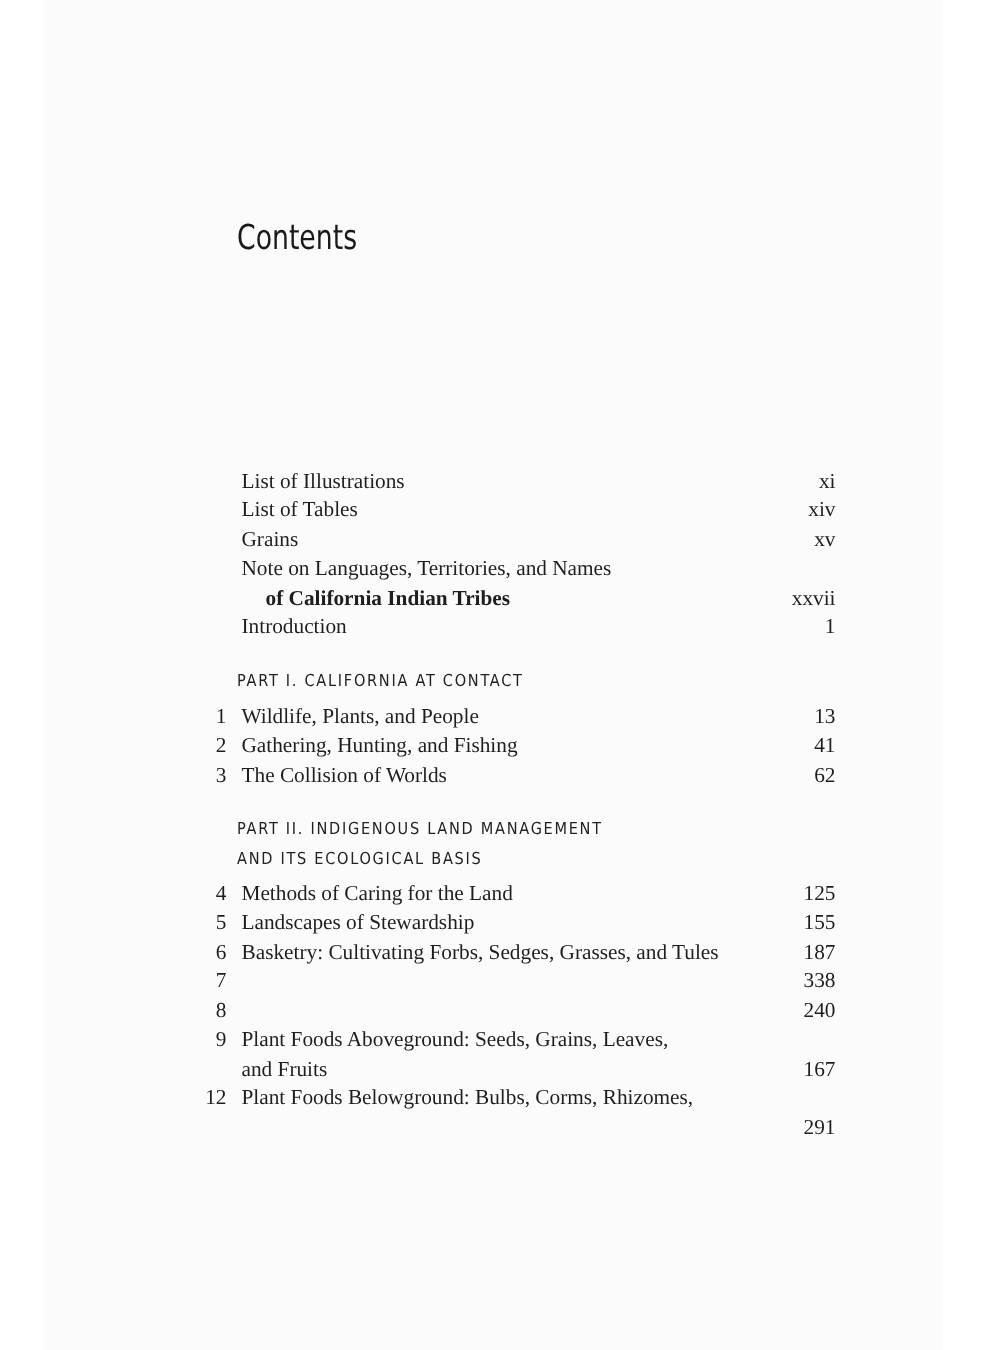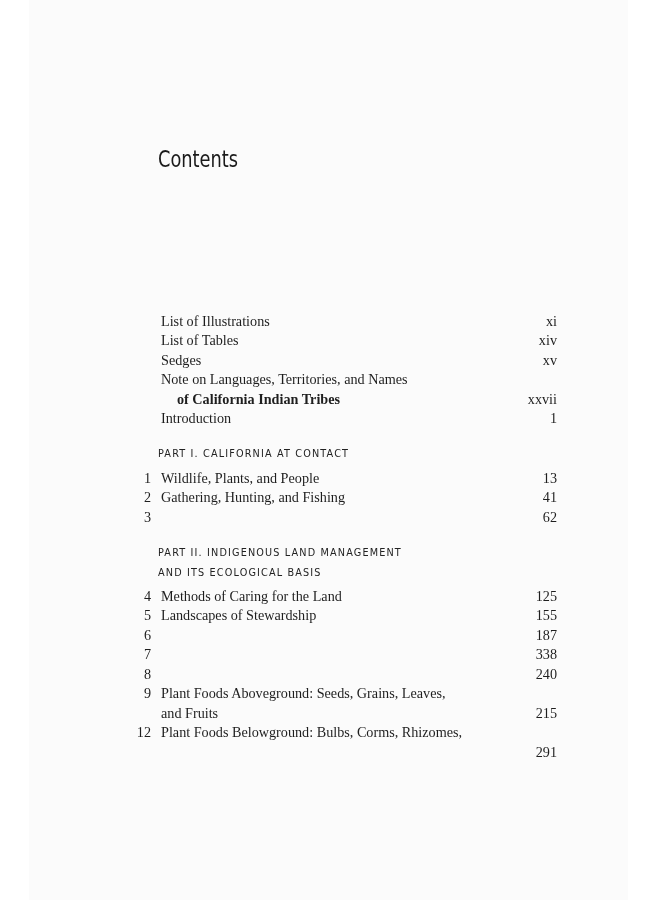--- a/index.html
+++ b/index.html
@@ -25,21 +25,21 @@
 
   <div class="row" style="top:311px">
     <span class="txt">List of Illustrations</span>
     <span class="pg">xi</span>
   </div>
   <div class="row" style="top:330px">
     <span class="txt">List of Tables</span>
     <span class="pg">xiv</span>
   </div>
   <div class="row" style="top:350px">
-    <span class="txt">Sedges</span>
+    <span class="txt">Grains</span>
     <span class="pg">xv</span>
   </div>
   <div class="row" style="top:369px">
     <span class="txt">Note on Languages, Territories, and Names</span>
   </div>
   <div class="row" style="top:389px">
     <span class="txt indent">of California Indian Tribes</span>
     <span class="pg">xxvii</span>
   </div>
   <div class="row" style="top:408px">
@@ -54,55 +54,57 @@
     <span class="txt">Wildlife, Plants, and People</span>
     <span class="pg">13</span>
   </div>
   <div class="row" style="top:487px">
     <span class="num">2</span>
     <span class="txt">Gathering, Hunting, and Fishing</span>
     <span class="pg">41</span>
   </div>
   <div class="row" style="top:507px">
     <span class="num">3</span>
+    <span class="txt">The Collision of Worlds</span>
     <span class="pg">62</span>
   </div>
 
   <div class="part" style="top:546px">PART II. INDIGENOUS LAND MANAGEMENT</div>
   <div class="part" style="top:566px">AND ITS ECOLOGICAL BASIS</div>
 
   <div class="row" style="top:586px">
     <span class="num">4</span>
     <span class="txt">Methods of Caring for the Land</span>
     <span class="pg">125</span>
   </div>
   <div class="row" style="top:605px">
     <span class="num">5</span>
     <span class="txt">Landscapes of Stewardship</span>
     <span class="pg">155</span>
   </div>
   <div class="row" style="top:625px">
     <span class="num">6</span>
+    <span class="txt">Basketry: Cultivating Forbs, Sedges, Grasses, and Tules</span>
     <span class="pg">187</span>
   </div>
   <div class="row" style="top:644px">
     <span class="num">7</span>
     <span class="pg">338</span>
   </div>
   <div class="row" style="top:664px">
     <span class="num">8</span>
     <span class="pg">240</span>
   </div>
   <div class="row" style="top:683px">
     <span class="num">9</span>
     <span class="txt">Plant Foods Aboveground: Seeds, Grains, Leaves,</span>
   </div>
   <div class="row" style="top:703px">
     <span class="txt">and Fruits</span>
-    <span class="pg">215</span>
+    <span class="pg">167</span>
   </div>
   <div class="row" style="top:722px">
     <span class="num">12</span>
     <span class="txt">Plant Foods Belowground: Bulbs, Corms, Rhizomes,</span>
   </div>
   <div class="row" style="top:742px">
     <span class="pg">291</span>
   </div>
 
 </div>

